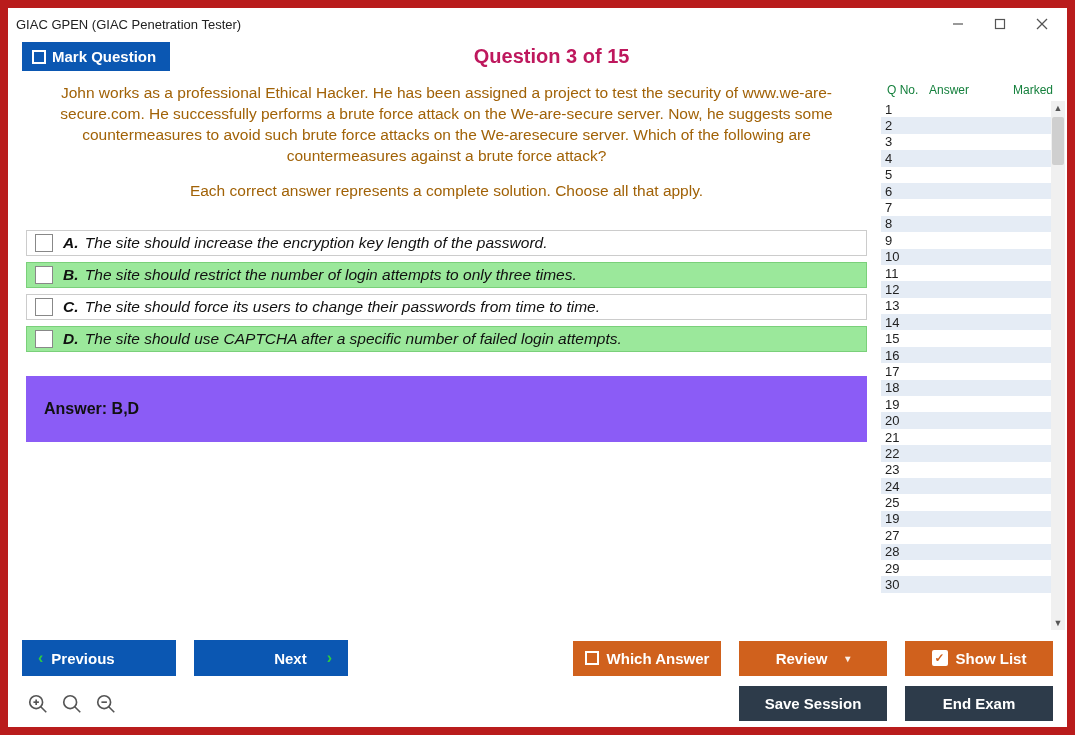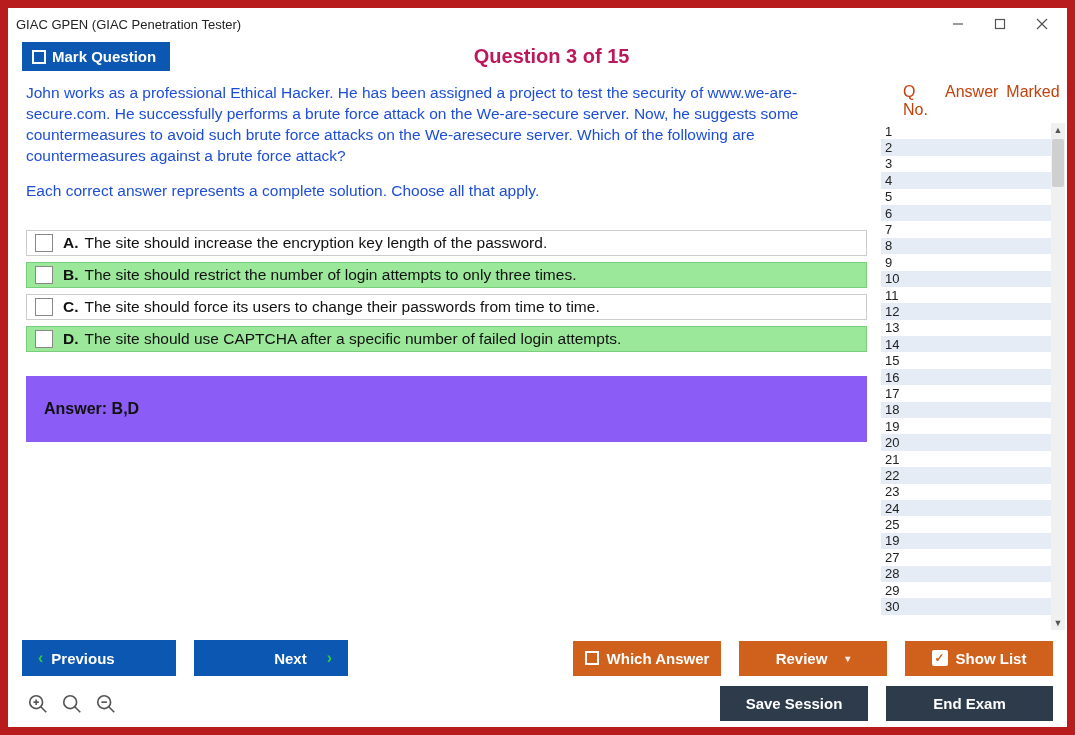--- a/index.html
+++ b/index.html
@@ -10,33 +10,33 @@
   .win-btn { width: 42px; height: 28px; display: flex; align-items: center; justify-content: center; color: #555; }
   .win-btn svg { width: 12px; height: 12px; }
   
   .header { display: flex; align-items: center; padding: 2px 14px 8px 14px; }
   .mark-btn { background: #0b57b2; color: #fff; border: none; padding: 6px 14px 6px 10px; font-size: 15px; font-weight: bold; display: flex; align-items: center; gap: 6px; cursor: pointer; }
   .mark-btn .box { width: 14px; height: 14px; border: 2px solid #fff; }
   .header-title { flex: 1; text-align: center; font-size: 20px; font-weight: bold; color: #be185d; padding-right: 120px;}
   
   .main { flex: 1; display: flex; overflow: hidden; padding: 0 0 0 14px; }
   .left { flex: 1; display: flex; flex-direction: column; overflow: hidden; padding-right: 10px;}
-  .question-text { font-size: 15.5px; line-height: 1.35; color: #1d4ed8; padding: 4px 4px 14px 4px; }
+  .question-text { font-size: 15.5px; line-height: 1.35; color: #a16207; padding: 4px 4px 14px 4px; text-align: center; }
   .question-text p { margin-bottom: 14px; }
   
-  .options { display: flex; flex-direction: column; gap: 6px; padding: 0 4px; }
+  .options { display: flex; flex-direction: column; gap: 6px; padding: 0 4px; font-style: italic; }
   .option { display: flex; align-items: center; gap: 10px; border: 1px solid #ccc; padding: 3px 8px; font-size: 15.5px; color: #111; }
   .option.correct { background: #9be89b; border-color: #7ad07a; }
   .option .chk { width: 18px; height: 18px; border: 1px solid #888; background: #fff; flex-shrink: 0; }
   .option b { margin-right: 2px; }
   
   .answer-panel { background: #8b5cf6; margin: 24px 4px 0 4px; padding: 24px 18px; font-size: 16px; font-weight: bold; color: #111; }
   
   .right { width: 184px; display: flex; flex-direction: column; border-left: 0; margin-right: 2px;}
-  .list-header { display: flex; font-size: 16px; color: #c2410c; padding: 4px 2px; margin-left: 16px; }
+  .list-header { display: flex; font-size: 12px; color: #15803d; padding: 4px 2px; }
   .list-header .qn { width: 40px; padding-left: 4px;}
   .list-header .an { flex: 1; text-align: left; padding-left: 6px;}
   .list-header .mk { width: 60px; text-align: center; }
   .list-body { flex: 1; overflow: hidden; position: relative; }
   .list-rows { position: absolute; inset: 0 14px 0 0; overflow: hidden; }
   .row { display: flex; align-items: center; height: 16.4px; font-size: 13px; color: #222; padding-left: 4px;}
   .row.odd { background: #e5ecf5; }
   .row .qn { width: 32px; }
   .scroll-track { position: absolute; right: 0; top: 0; bottom: 0; width: 14px; background: #f0f0f0; display: flex; flex-direction: column; align-items: center; }
   .scroll-arrow { height: 14px; width: 14px; display:flex; align-items:center; justify-content:center; color:#555; font-size:9px;}
@@ -52,21 +52,21 @@
   .btn .arrow { font-size: 16px; font-weight: bold; }
   .btn .sq { width: 14px; height: 14px; border: 2px solid #fff; }
   .btn .chk-filled { width:16px; height:16px; background:#fff; color:#d0611d; display:flex; align-items:center; justify-content:center; font-size:12px; font-weight:bold; border-radius:2px;}
   .btn .caret { font-size: 10px; margin-left: 10px; opacity:.9;}
   .prev-btn { width: 154px; justify-content: flex-start; padding-left: 16px; }
   .next-btn { width: 154px; justify-content: flex-end; padding-right: 16px; gap: 20px;}
   .show-ans { width: 148px; }
   .review { width: 148px; justify-content: center; }
   .show-list { width: 148px; }
   .save-sess { width: 148px; }
-  .end-exam { width: 167px; }
+  .end-exam { width: 148px; }
   .green { color: #2ecc40; }
   .flex-spacer { flex: 1; }
   
   .zoom-icons { display: flex; gap: 10px; color: #555; padding-left: 4px;}
   .zoom-icons span { width:24px; height:24px; display:flex; align-items:center; justify-content:center;}
   .zoom-icons svg { width: 22px; height: 22px; stroke: #555; stroke-width: 1.8; fill: none; }
 </style>
 </head>
 <body>
 

